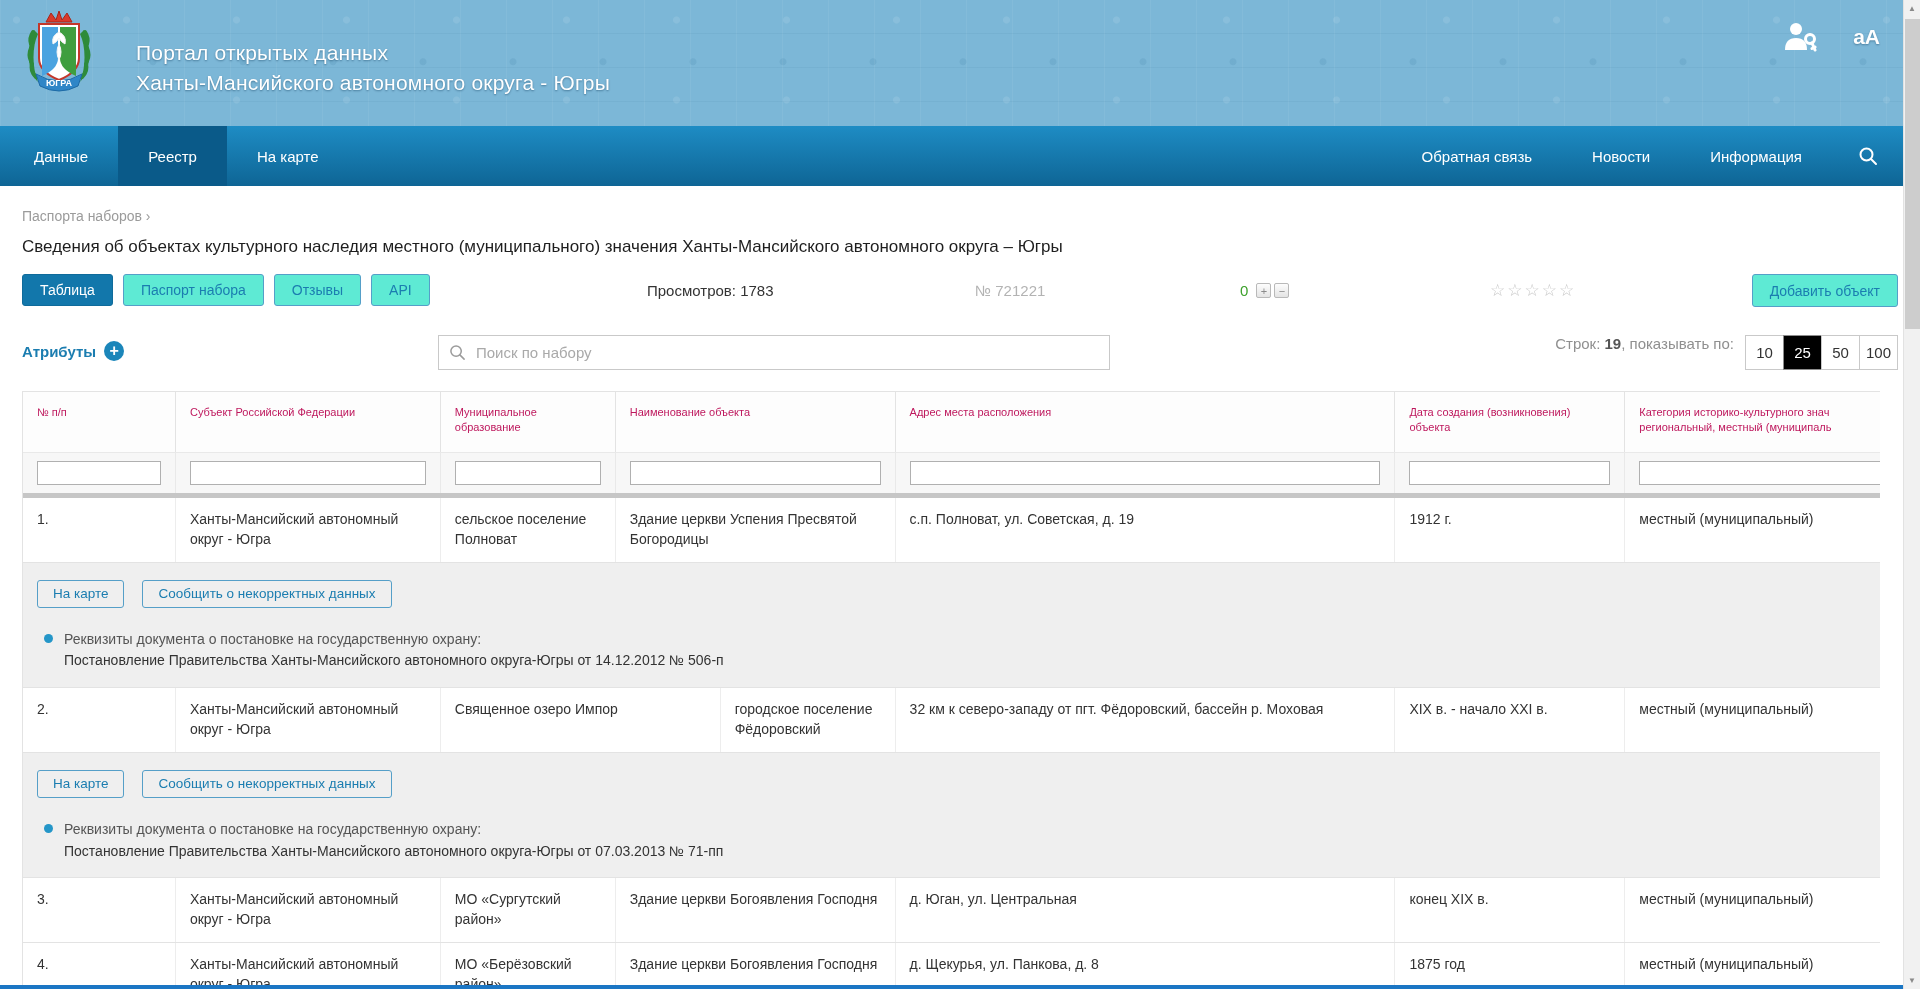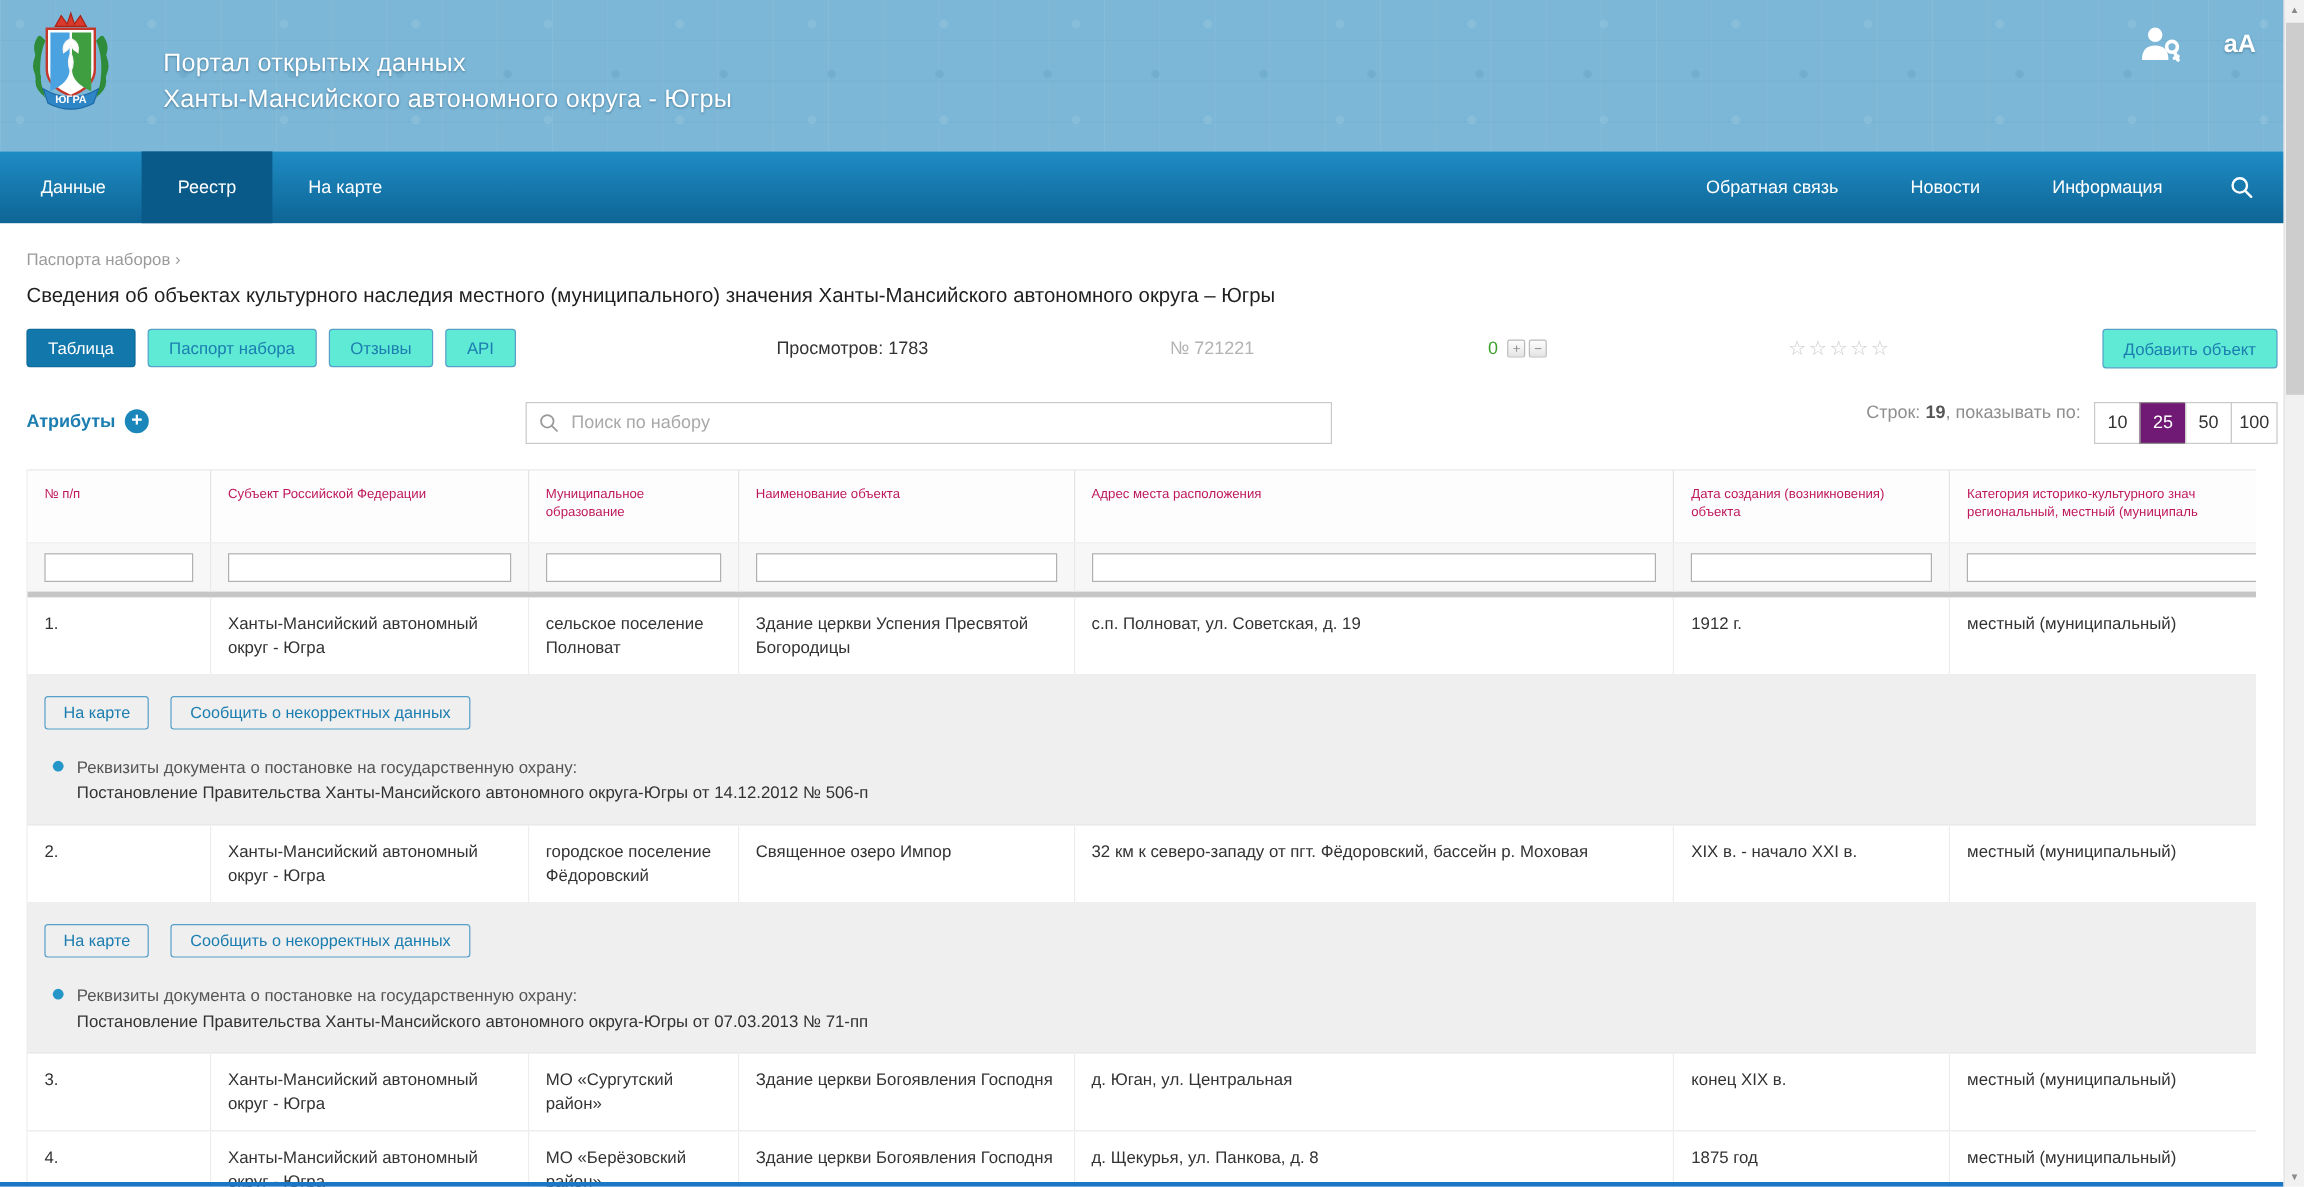--- a/index.html
+++ b/index.html
@@ -64,21 +64,21 @@
     border:1px solid #c9c9c9; display:flex; align-items:center; padding:0 10px;margin-left:40px; }
   .search-box input { border:none; outline:none; flex:1; font-family:inherit; font-size:15px; color:#333;
     margin-left:8px; background:transparent; }
   .search-box input::placeholder { color:#a9a9a9; }
   .rows-control { position:absolute; right:0; top:0; display:flex; }
   .rows-label { color:#8f8f8f; font-size:15px; margin-right:12px; }
   .rows-label b { color:#555; }
   .page-sizes { display:flex; }
   .ps { min-width:39px; height:35px; border:1px solid #c9c9c9; margin-left:-1px; background:#fff;
     display:flex; align-items:center; justify-content:center; font-size:15px; color:#333; cursor:pointer; }
-  .ps.active { background:#701a75; border-color:#8d8d8d; color:#fff; }
+  .ps.active { background:#000000; border-color:#8d8d8d; color:#fff; }
 
   
   .table-viewport { margin:20px 0 0 22px; width:1858px; overflow:hidden; }
   .table-inner { width:2178px; border-left:1px solid #e3e3e3; }
   .flexrow { display:flex; }
   .c0{width:153px;} .c1{width:265px;} .c2{width:175px;} .c3{width:280px;} .c4{width:500px;} .c5{width:230px;} .c6{width:575px;}
   .thead { border-top:1px solid #e3e3e3; border-bottom:1px solid #e9e9e9; background:#fdfdfd; min-height:62px; }
   .th { padding:13px 14px; font-size:11px; color:#be185d; line-height:1.35; border-right:1px solid #e3e3e3; }
   .th.c6 { white-space:pre-line; }
   .tfilter { background:#f7f7f7; border-bottom:5px solid #c6c6c6; height:45px; }
@@ -249,22 +249,22 @@
           <div>
             <div class="doc-label">Реквизиты документа о постановке на государственную охрану:</div>
             <div class="doc-value">Постановление Правительства Ханты-Мансийского автономного округа-Югры от 14.12.2012 № 506-п</div>
           </div>
         </div>
       </div>
 
       <div class="flexrow trow">
         <div class="td c0">2.</div>
         <div class="td c1">Ханты-Мансийский автономный округ - Югра</div>
+        <div class="td c3">Священное озеро Импор</div>
         <div class="td c2">городское поселение Фёдоровский</div>
-        <div class="td c3">Священное озеро Импор</div>
         <div class="td c4">32 км к северо-западу от пгт. Фёдоровский, бассейн р. Моховая</div>
         <div class="td c5">XIX в. - начало XXI в.</div>
         <div class="td c6">местный (муниципальный)</div>
       </div>
       <div class="row-detail">
         <div class="detail-buttons">
           <button class="btn btn-outline btn-sm">На карте</button>
           <button class="btn btn-outline btn-sm">Сообщить о некорректных данных</button>
         </div>
         <div class="doc">

